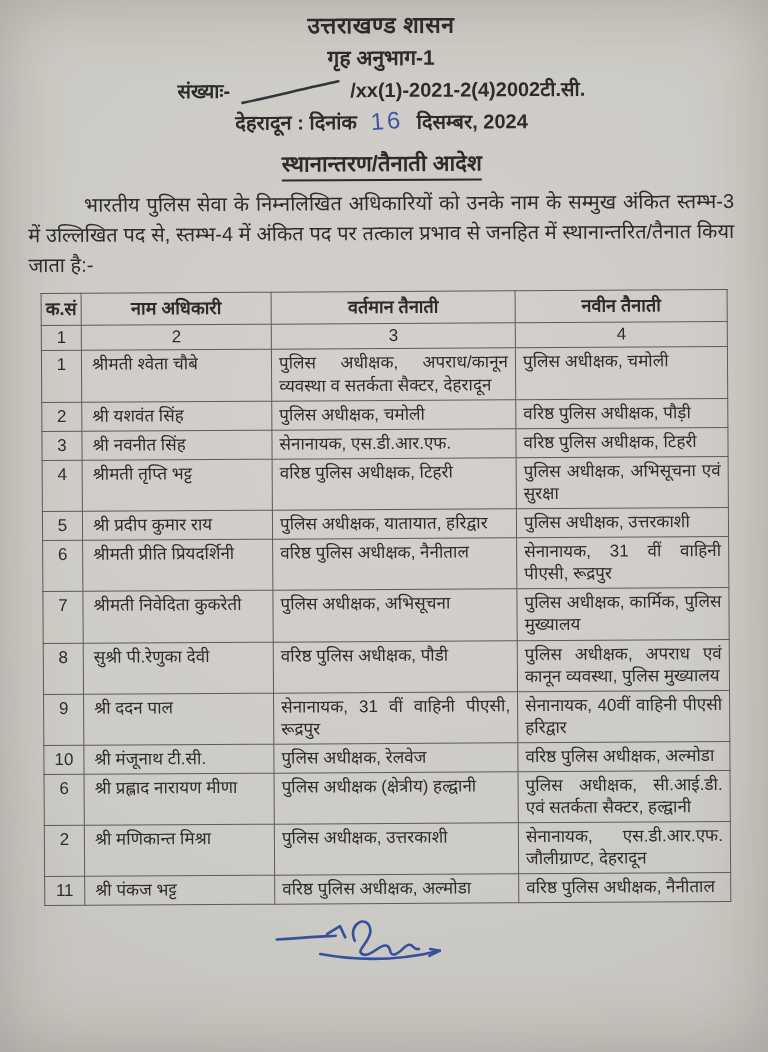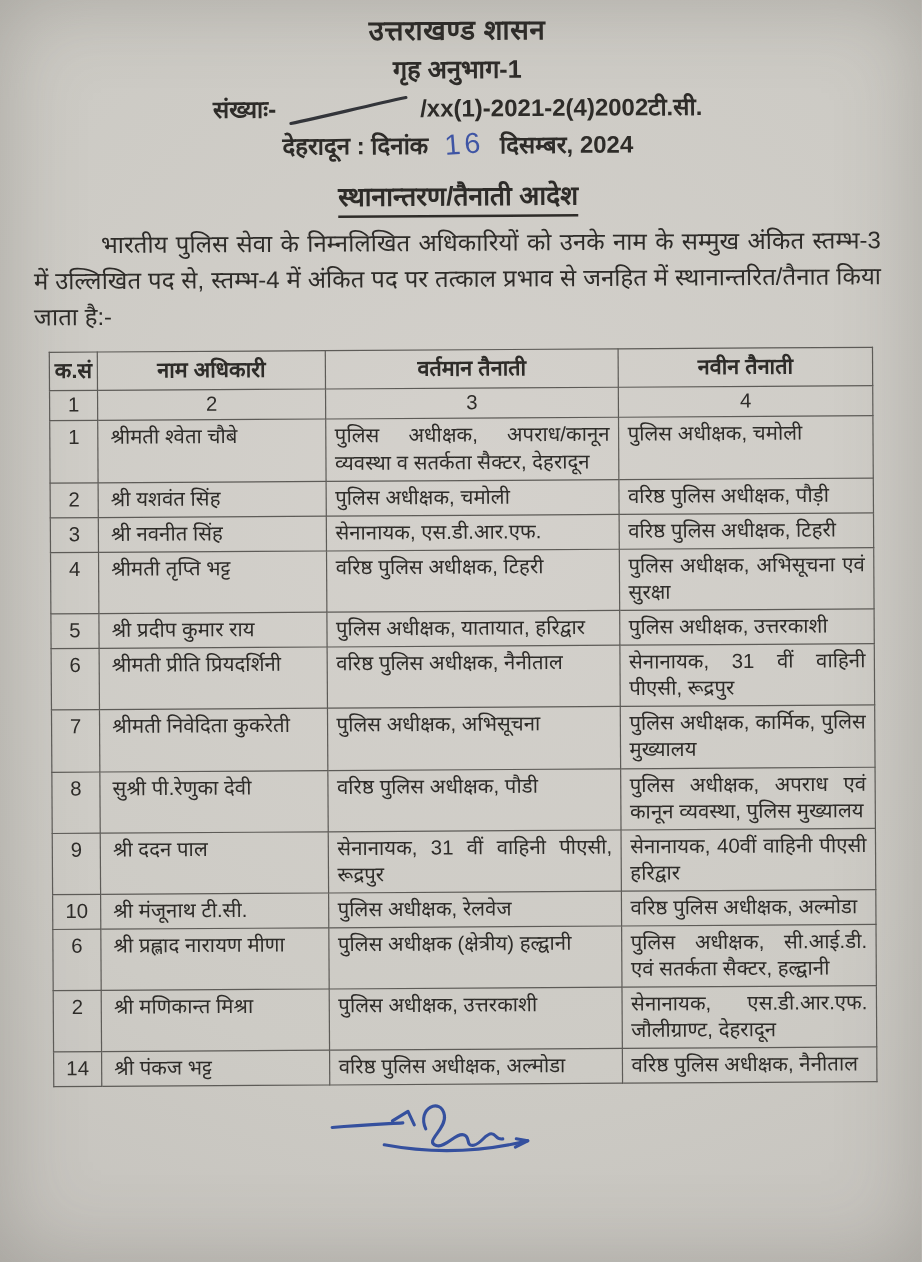--- a/index.html
+++ b/index.html
@@ -176,21 +176,21 @@
           <td class="c-cur">पुलिस अधीक्षक (क्षेत्रीय) हल्द्वानी</td>
           <td class="c-new">पुलिस अधीक्षक, सी.आई.डी. एवं सतर्कता सैक्टर, हल्द्वानी</td>
         </tr>
         <tr>
           <td class="c-sn">2</td>
           <td class="c-name">श्री मणिकान्त मिश्रा</td>
           <td class="c-cur">पुलिस अधीक्षक, उत्तरकाशी</td>
           <td class="c-new">सेनानायक, एस.डी.आर.एफ. जौलीग्राण्ट, देहरादून</td>
         </tr>
         <tr>
-          <td class="c-sn">14</td>
+          <td class="c-sn">11</td>
           <td class="c-name">श्री पंकज भट्ट</td>
           <td class="c-cur">वरिष्ठ पुलिस अधीक्षक, अल्मोडा</td>
           <td class="c-new">वरिष्ठ पुलिस अधीक्षक, नैनीताल</td>
         </tr>
       </tbody>
   </table>
 
   <div class="sig-wrap">
     <svg class="sig-svg" viewBox="0 0 260 60">
       <g fill="none" stroke="#35509e" stroke-width="3" stroke-linecap="round" stroke-linejoin="round">

